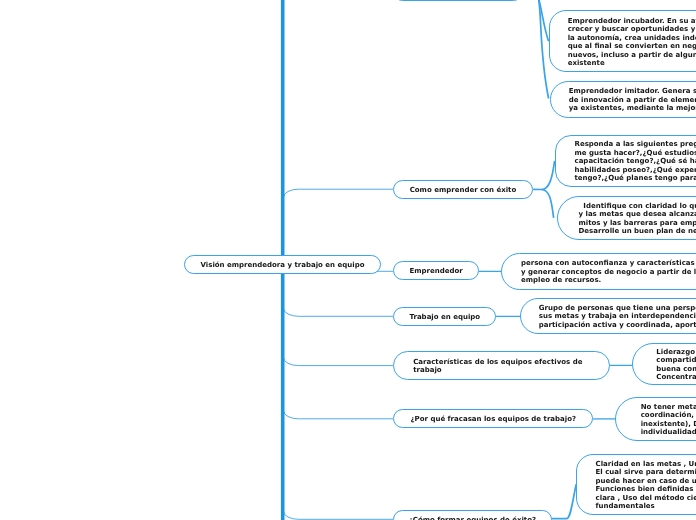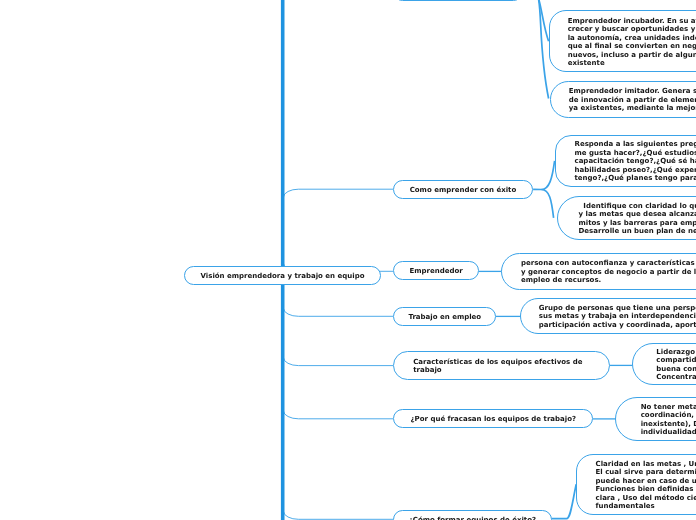--- a/index.html
+++ b/index.html
@@ -40,38 +40,38 @@
       <path d="M609.5,365.4 L632.6,365.4" stroke-width="1.3"></path>
       <path d="M592.8,418.9 L616,418.9" stroke-width="1.3"></path>
       <path d="M551.8,518.6 L566.5,518.6 C570.5,518.6 571.8,505 576.2,484.3" stroke-width="1.7"></path>
     </g>
   </svg>
 
   <svg class="links" style="z-index:1" viewBox="0 0 696 520">
       <rect x="280.9" y="-1" width="3.6" height="522" fill="#1e93e0"></rect>
     </svg>
 
-  <div class="node ctr pill" style="left:183.8px;top:266px;width:197.4px;height:19.3px;padding:0 8px;">
+  <div class="node ctr pill" style="left:183.8px;top:255px;width:197.4px;height:19.3px;padding:0 8px;">
     <span>Visión emprendedora y trabajo en equipo</span>
   </div>
 
   <div class="node ctr pill" style="left:393px;top:-18px;width:130px;height:19.3px;padding:0 8px;">
     <span></span>
   </div>
 
   <div class="node ctr pill" style="left:393.2px;top:261.3px;width:85.8px;height:19px;padding:0 8px;">
     <span>Emprendedor</span>
   </div>
 
   <div class="node ctr pill" style="left:392.8px;top:179.7px;width:140.3px;height:19.3px;padding:0 8px;">
     <span>Como emprender con éxito</span>
   </div>
 
   <div class="node ctr pill" style="left:393.4px;top:306.6px;width:102.8px;height:19.3px;padding:0 8px;">
-    <span>Trabajo en empleo</span>
+    <span>Trabajo en equipo</span>
   </div>
 
   <div class="node ctr pill" style="left:393.4px;top:408.9px;width:199.8px;height:19.3px;padding:0 8px;">
     <span>¿Por qué fracasan los equipos de trabajo?</span>
   </div>
 
   <div class="node pill" style="left:393.2px;top:351.1px;width:216.8px;height:28.5px;padding:0 19px;">
     <span>Características de los equipos efectivos de
 trabajo</span>
   </div>

